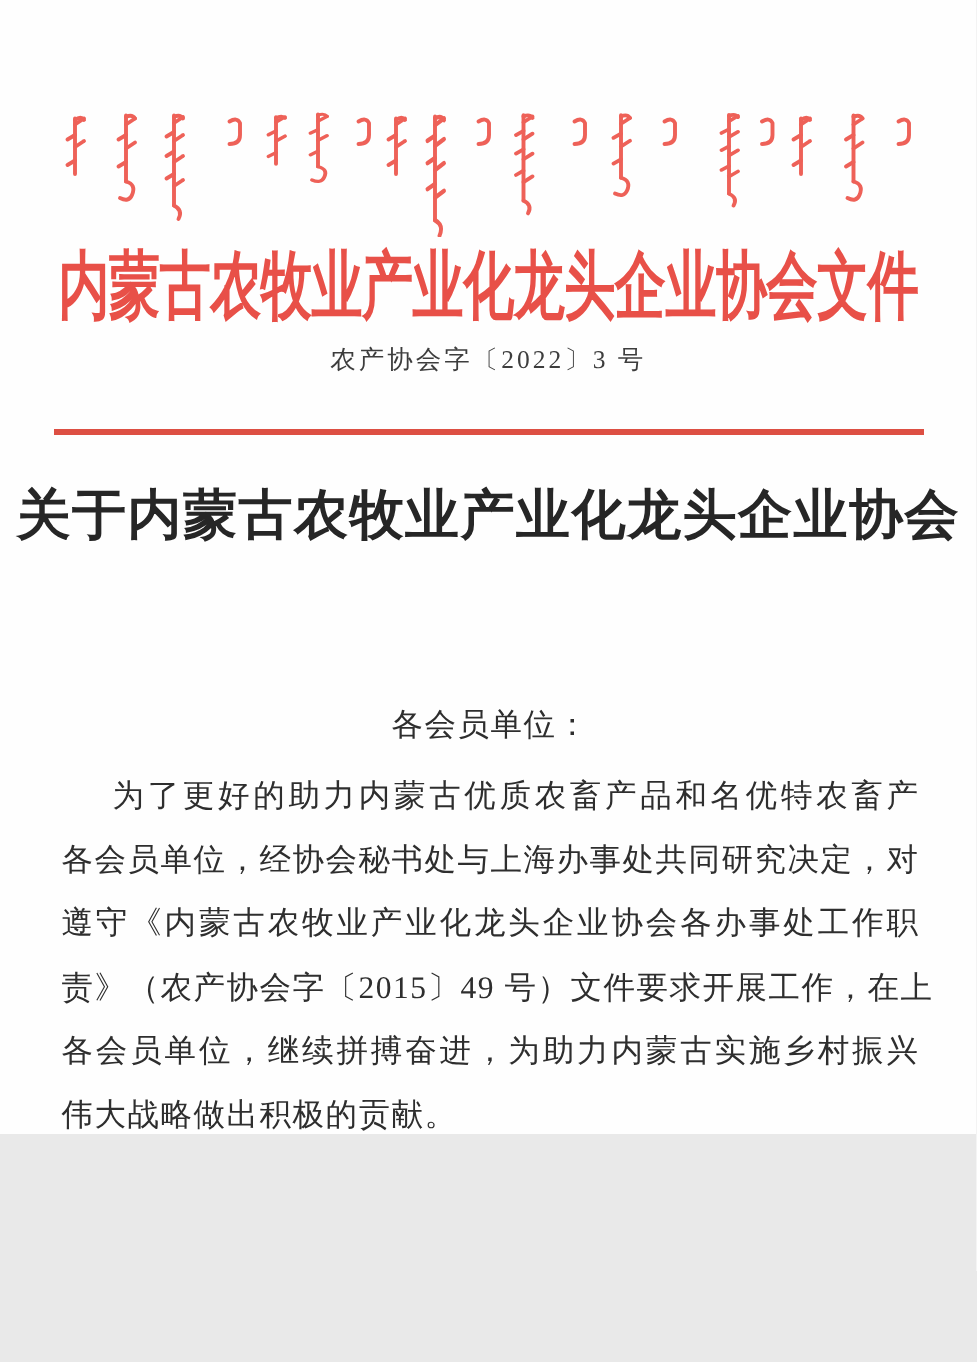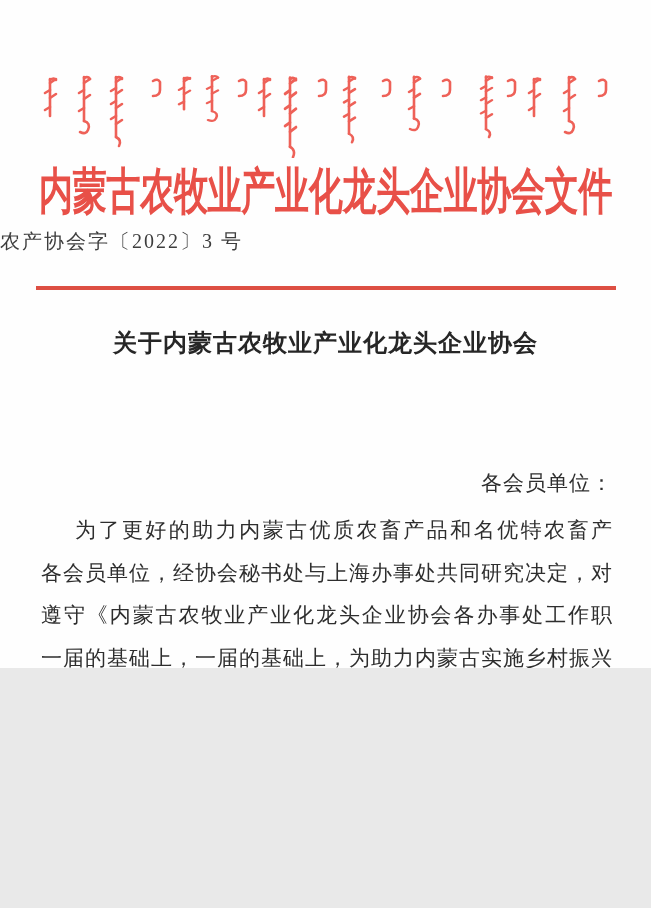--- a/index.html
+++ b/index.html
@@ -1,18 +1,18 @@
 <!DOCTYPE html>
 <html><head>
 <meta charset="utf-8">
 <style>
   html,body{margin:0;padding:0;background:#e9e9e9;}
   .page{
     position:relative;
-    width:651px;height:668px;
+    width:651px;height:756px;
     margin:0 auto;
     background:#fefefe;
     overflow:hidden;
     font-family:"Liberation Serif","DejaVu Serif",serif;
   }
   
   .banner{
     position:absolute;top:72px;left:40px;width:572px;height:86px;
   }
   
@@ -20,41 +20,41 @@
     position:absolute;top:158px;left:39px;width:573px;height:50px;
     font-size:34px;font-weight:bold;color:#e85048;
     white-space:nowrap;
     transform:scaleY(1.46);transform-origin:top left;
     text-align:justify;text-align-last:justify;
     letter-spacing:-0.5px;
   }
   
   .doc-number{
     position:absolute;top:228px;left:0;width:100%;
-    font-size:20px;color:#3d3d3d;
+    text-align:center;font-size:17px;color:#3d3d3d;
     letter-spacing:2px;
   }
   
   .red-rule{
     position:absolute;top:286px;left:36px;width:580px;height:4px;
     background:#dd4f43;border:none;margin:0;
   }
   
   .doc-title{
     position:absolute;top:312px;left:0;width:100%;
     text-align:center;color:#262626;font-weight:bold;
-    font-size:24px;line-height:62px;letter-spacing:1px;
+    font-size:36px;line-height:62px;letter-spacing:1px;
   }
   
   .body-block{
     position:absolute;top:462px;left:41px;width:572px;
     font-size:21px;color:#2e2e2e;letter-spacing:1px;
   }
   .salutation{
-    line-height:42px;margin-bottom:5px;text-align:right;
+    line-height:42px;margin-bottom:5px;text-align:center;
   }
   .body-line{
     line-height:42.5px;height:42.5px;
     text-align:justify;text-align-last:justify;
     white-space:nowrap;
   }
   .body-line.first{ text-indent:34px; }
   .body-line.last{ text-align:left;text-align-last:left; }
   
   .page-num{
@@ -134,19 +134,21 @@
   <div class="doc-title">
     <div>关于内蒙古农牧业产业化龙头企业协会</div>
   </div>
 
   <div class="body-block">
     <div class="salutation">各会员单位：</div>
     <div>
         <div class="body-line first">为了更好的助力内蒙古优质农畜产品和名优特农畜产</div>
         <div class="body-line">各会员单位，经协会秘书处与上海办事处共同研究决定，对</div>
         <div class="body-line">遵守《内蒙古农牧业产业化龙头企业协会各办事处工作职</div>
-        <div class="body-line">一届的基础上，一届的基础上，为助力内蒙古实施乡村振兴</div>
+        <div class="body-line">责》（农产协会字〔2015〕49 号）文件要求开展工作，在上</div>
+        <div class="body-line">各会员单位，继续拼搏奋进，为助力内蒙古实施乡村振兴</div>
+        <div class="body-line last">伟大战略做出积极的贡献。</div>
       </div>
   </div>
 
   <div class="page-num">1/2</div>
 
 </div>
 
 </body></html>

